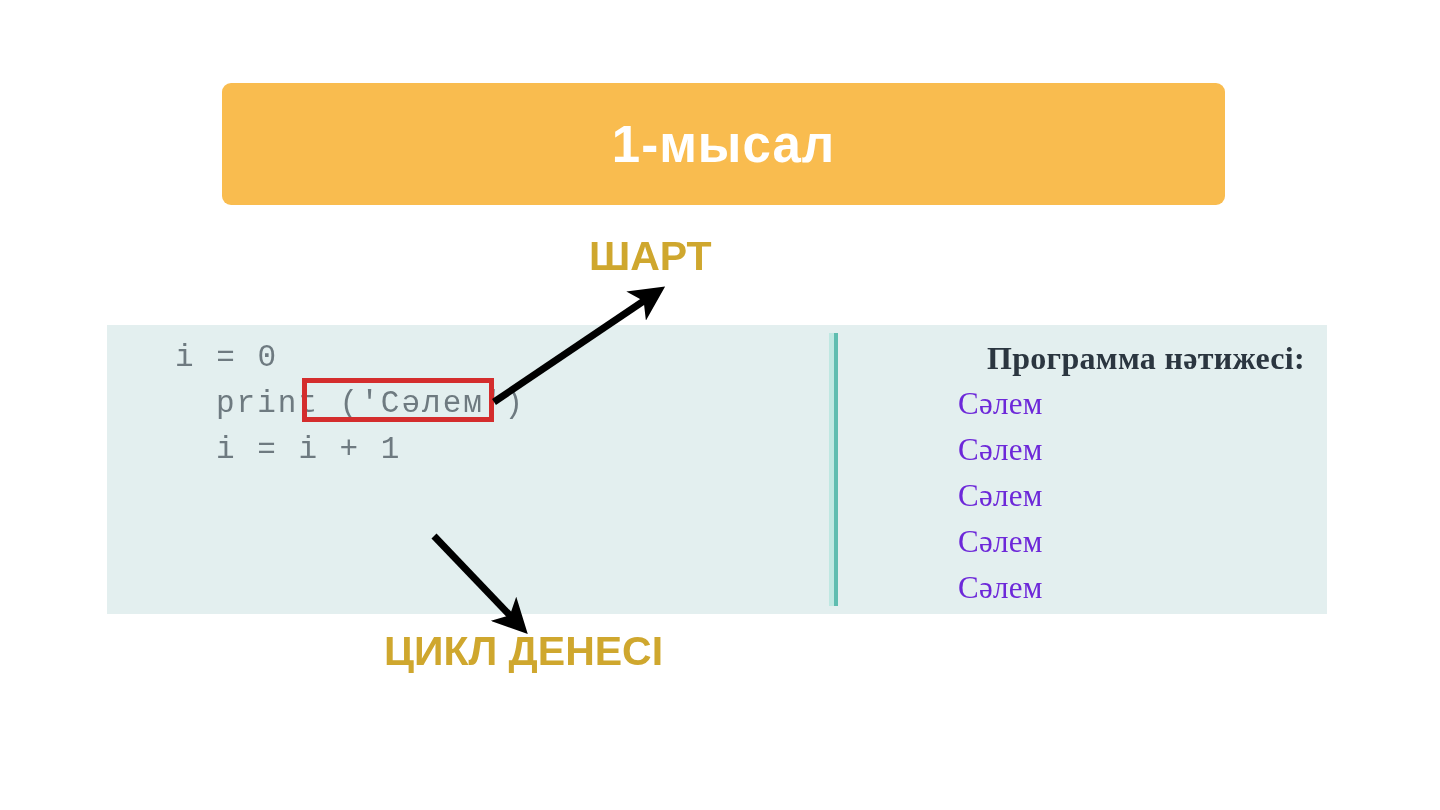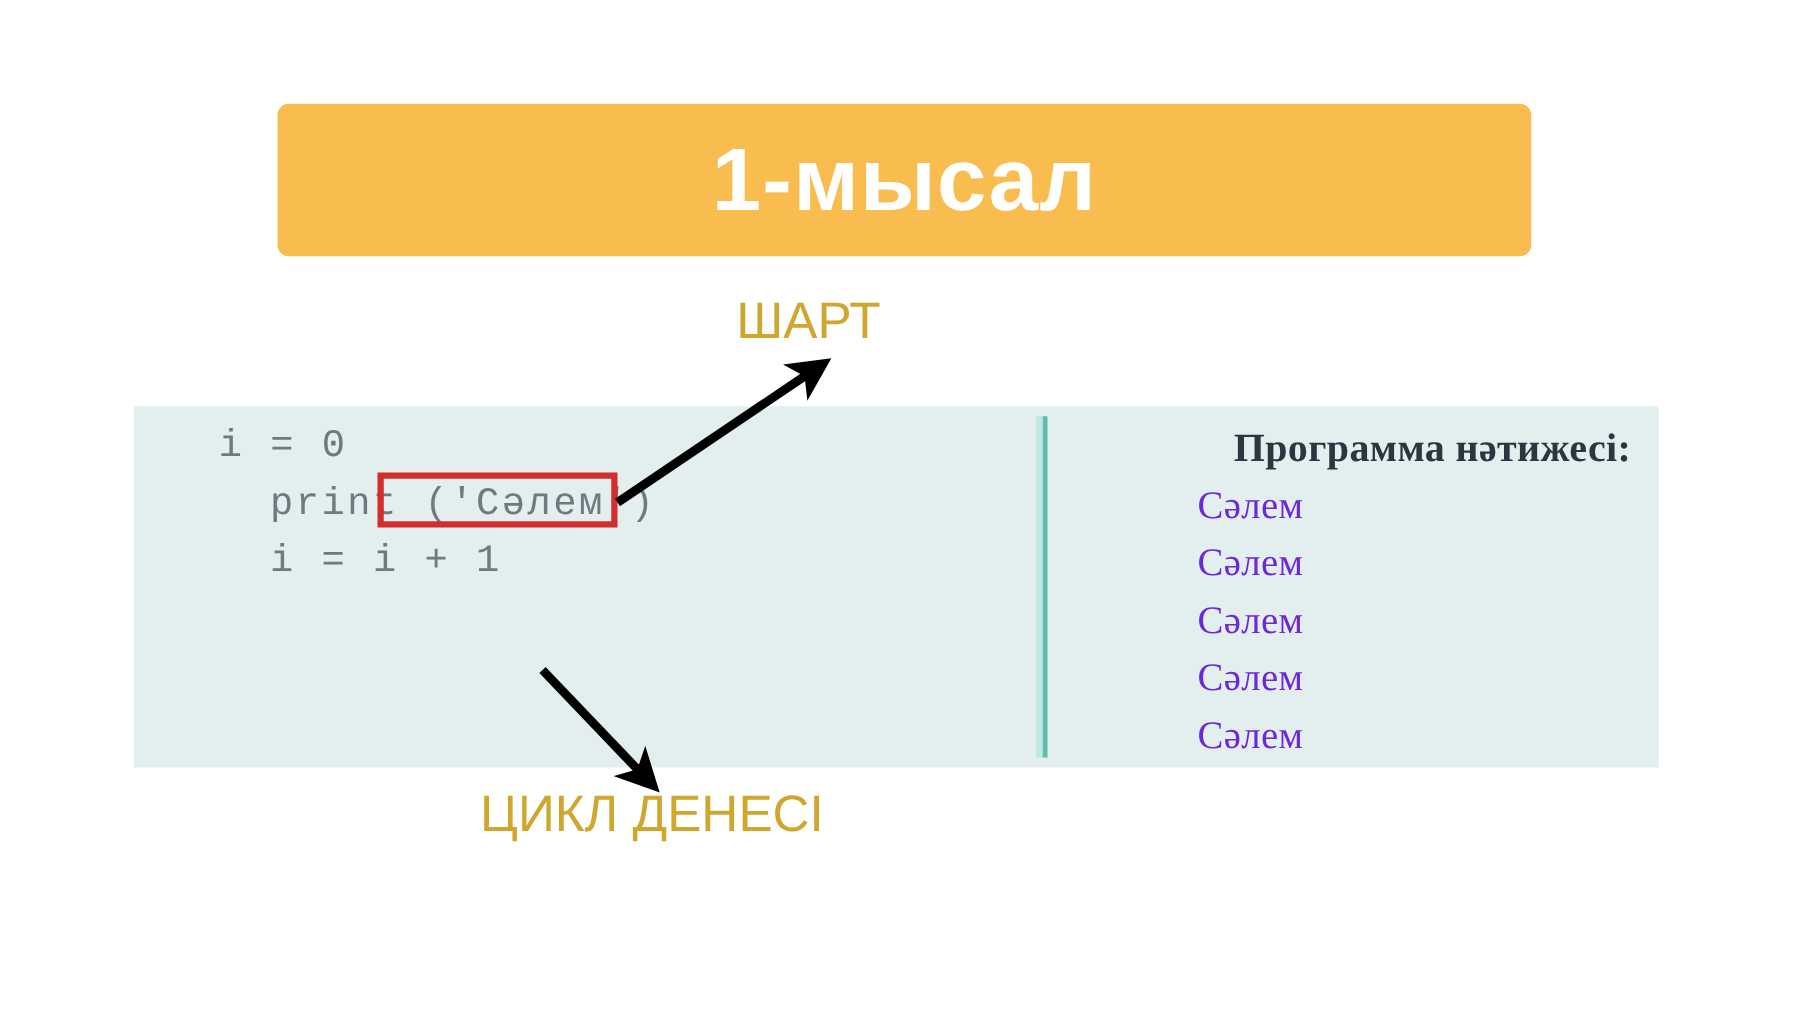--- a/index.html
+++ b/index.html
@@ -26,35 +26,35 @@
     height: 122px;
     background: #F9BC4F;
     border-radius: 9px;
     display: flex;
     align-items: center;
     justify-content: center;
     box-sizing: border-box;
   }
   #title-banner-text {
     color: #ffffff;
-    font-size: 71px;
+    font-size: 51px;
     font-weight: bold;
     letter-spacing: 1px;
     line-height: 1;
     font-family: "Liberation Sans", "DejaVu Sans", sans-serif;
     white-space: nowrap;
     user-select: none;
   }
 
   
   .gold-label {
     position: absolute;
     color: #CFA72E;
     font-size: 41px;
-    font-weight: 400;
+    font-weight: 700;
     line-height: 1;
     white-space: nowrap;
     font-family: "Liberation Sans", "DejaVu Sans", sans-serif;
   }
   #label-condition {
     left: 589px;
     top: 236px;
   }
   #label-loop-body {
     left: 348px;

